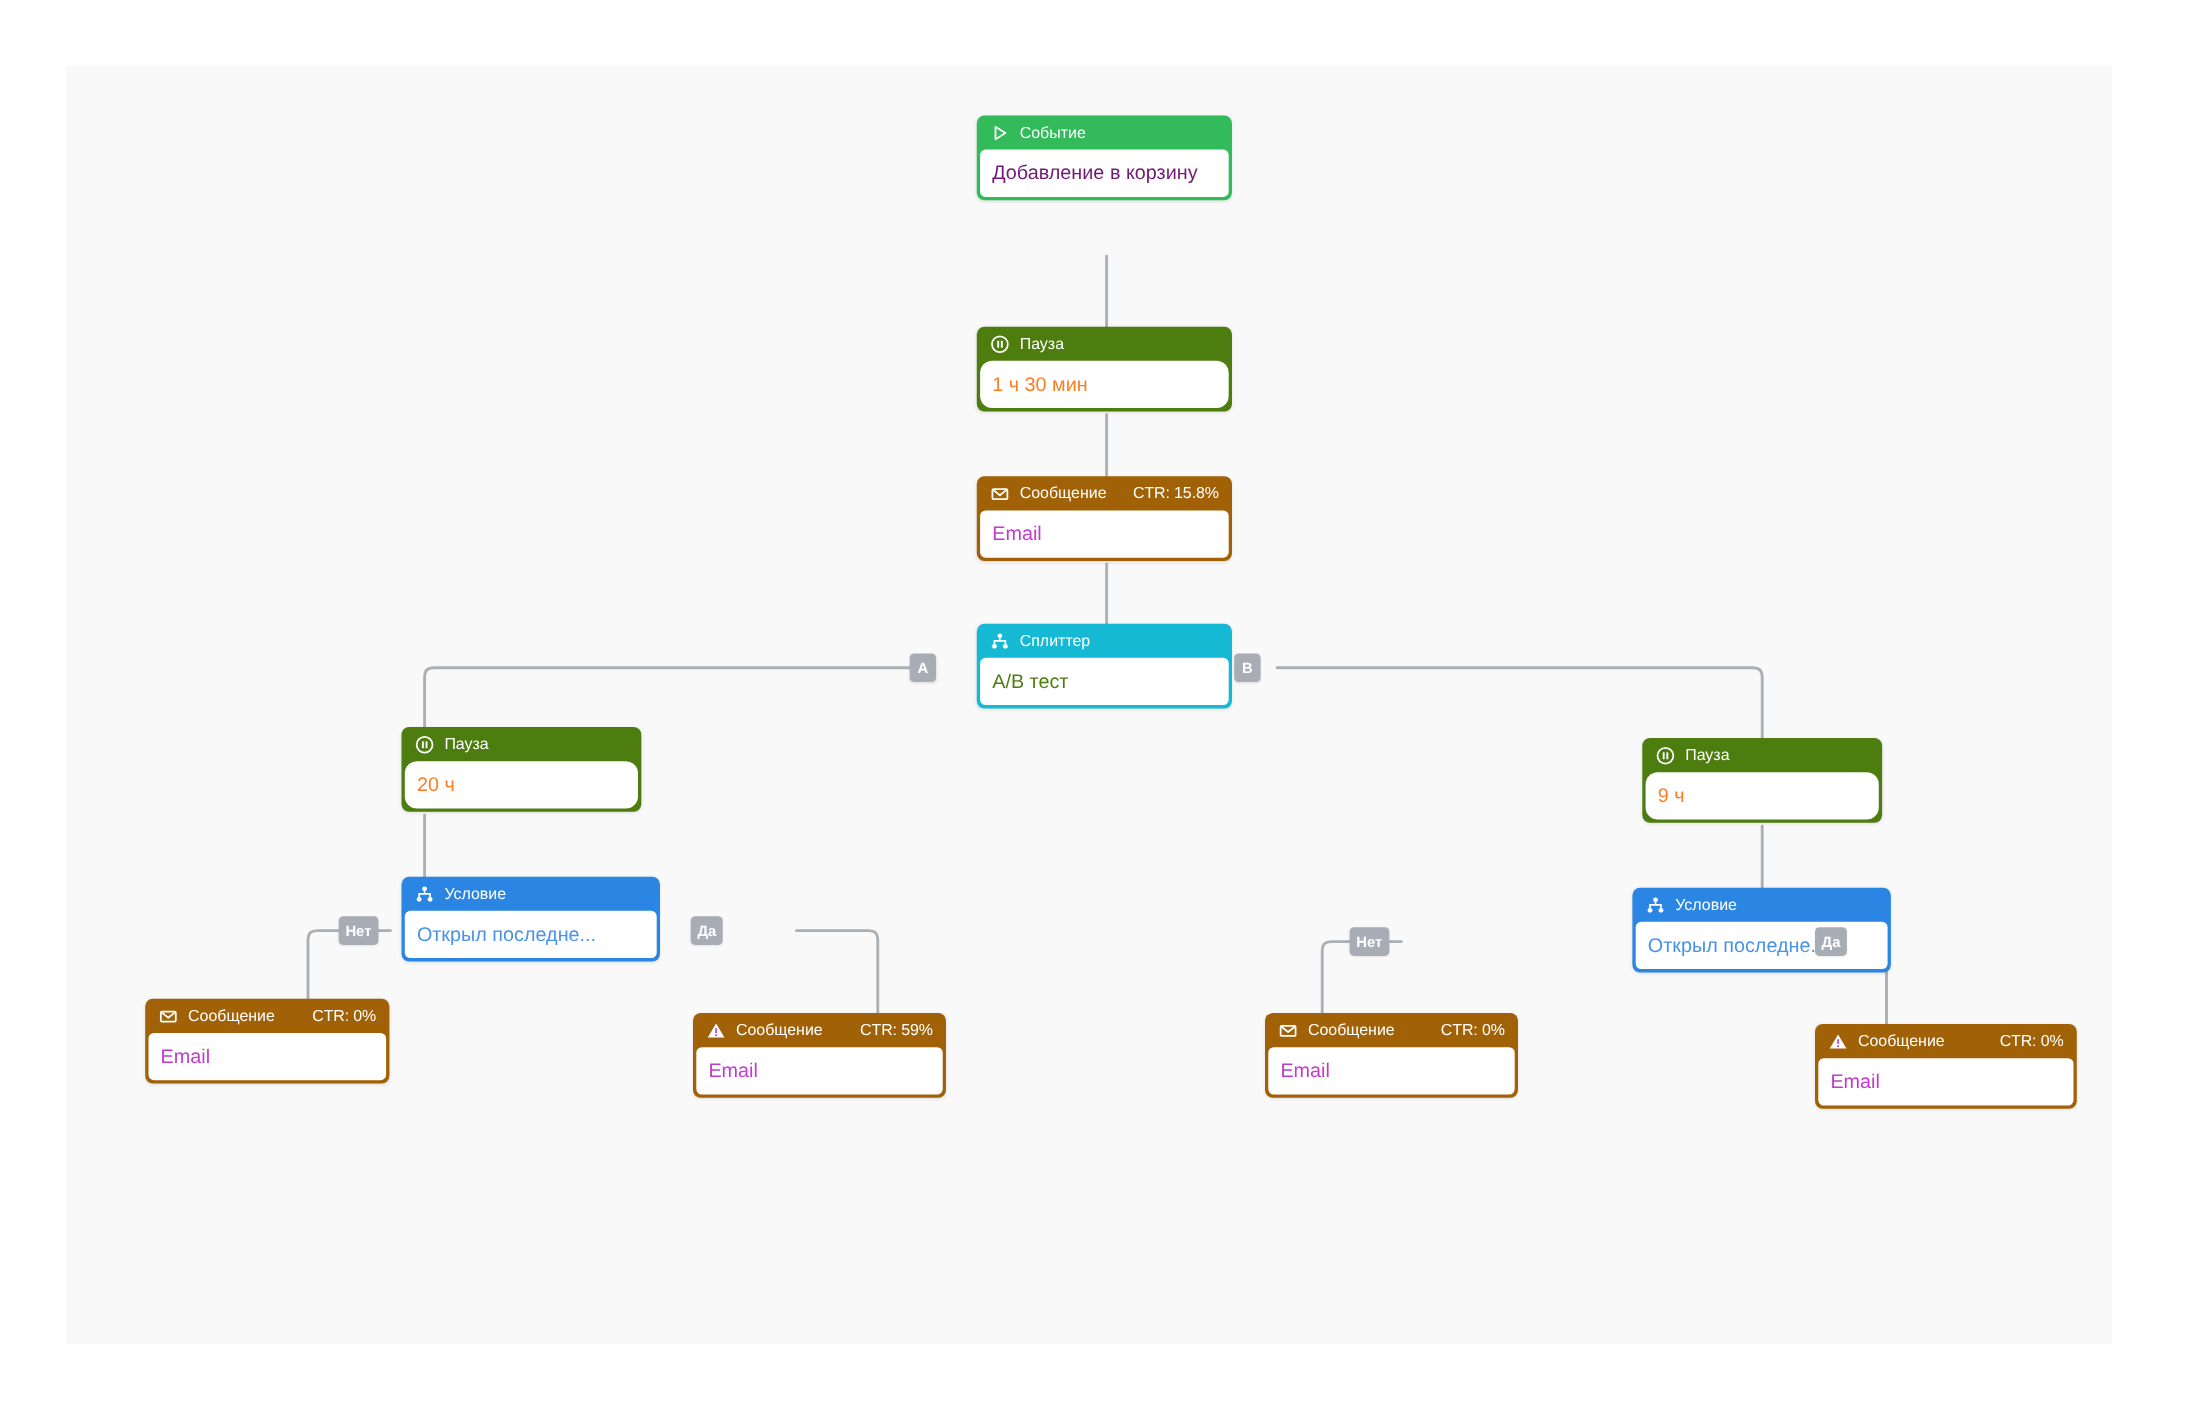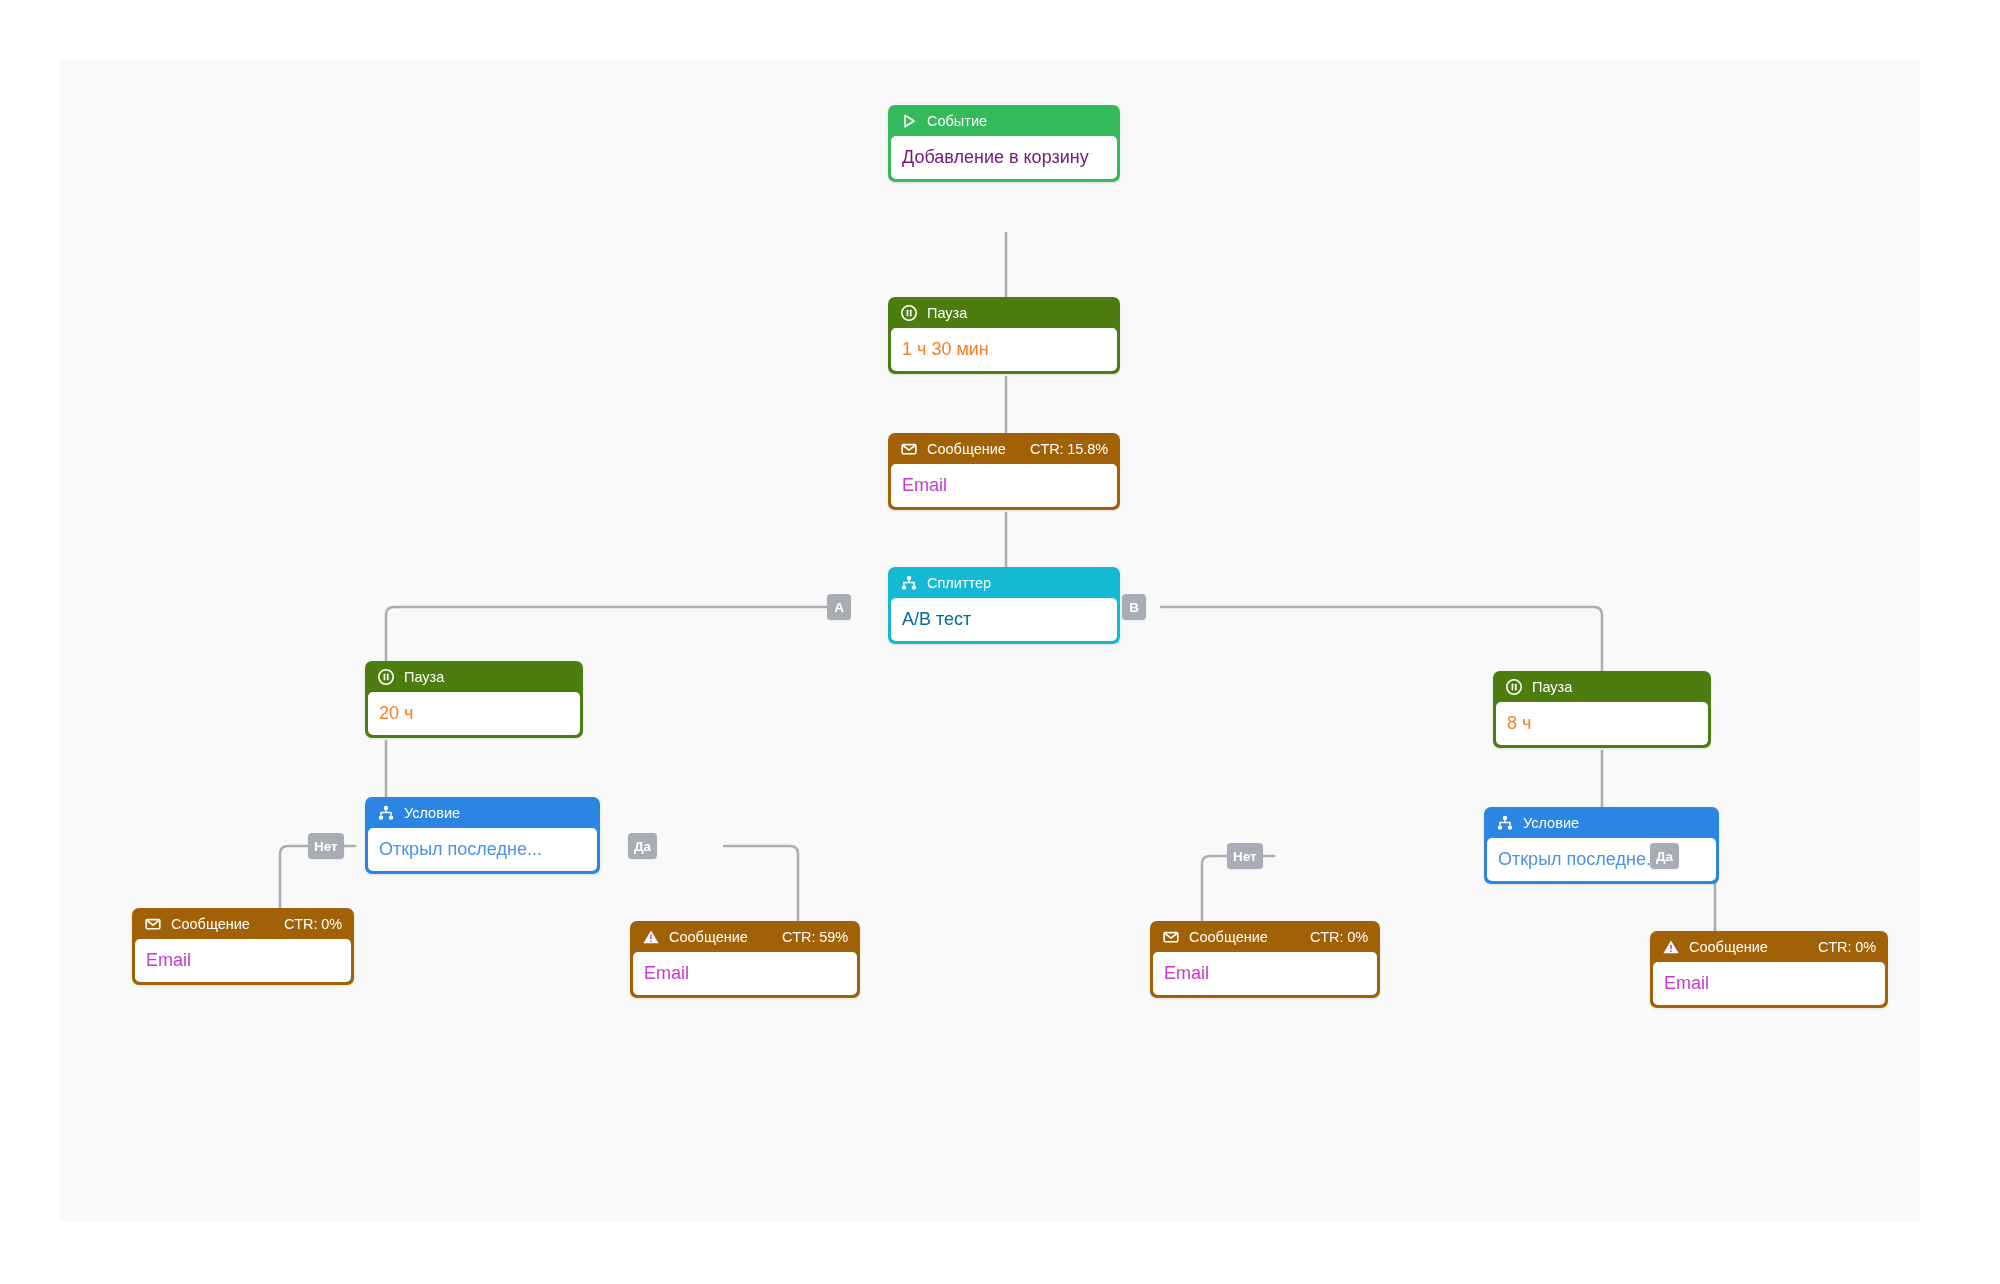--- a/index.html
+++ b/index.html
@@ -46,25 +46,25 @@
     font-size: 18px;
     line-height: 25px;
     min-height: 41px;
   }
   .node .ico { display: flex; align-items: center; width: 18px; height: 18px; flex: 0 0 18px; }
   .node .ico svg { width: 18px; height: 18px; display: block; }
 
   .n-event { background: #33ba5a; }
   .n-event .body { color: #701a75; }
   .n-pause { background: #4d7c0f; }
-  .n-pause .body { color: #fa7d23; }
+  .n-pause .body { color: #fa7d23; border-radius: 11px; }
   .n-msg   { background: #a16207; }
   .n-msg .body { color: #c23ace; }
   .n-split { background: #16b9d4; }
-  .n-split .body { color: #0369a1; }
+  .n-split .body { color: #4d7c0f; }
   .n-cond  { background: #2b86e3; }
   .n-cond .body { color: #4a92e8; }
 
   .badge {
     position: absolute;
     background: #a8adb5;
     color: #ffffff;
     border-radius: 4px;
     font-size: 13.5px;
     font-weight: bold;
@@ -195,21 +195,21 @@
       <span class="ico">
         <svg viewBox="0 0 18 18">
           <circle cx="9" cy="9" r="7.2" fill="none" stroke="#fff" stroke-width="1.6"></circle>
           <rect x="6.6" y="5.8" width="1.7" height="6.4" rx="0.5" fill="#fff"></rect>
           <rect x="9.9" y="5.8" width="1.7" height="6.4" rx="0.5" fill="#fff"></rect>
         </svg>
       </span>
       <span class="ttl">Пауза</span>
       <span class="ctr"></span>
     </div>
-    <div class="body">8 ч</div>
+    <div class="body">9 ч</div>
   </div>
 
   <div class="node n-cond" style="left:305px; top:737px; width:235px;">
     <div class="hdr">
       <span class="ico">
         <svg viewBox="0 0 18 18">
           <circle cx="9" cy="4" r="2.2" fill="#fff"></circle>
           <circle cx="4" cy="13.6" r="2.2" fill="#fff"></circle>
           <circle cx="14" cy="13.6" r="2.2" fill="#fff"></circle>
           <path d="M4 11.4 L4 8.6 L14 8.6 L14 11.4 M9 6.2 L9 8.6" fill="none" stroke="#fff" stroke-width="1.5"></path>

